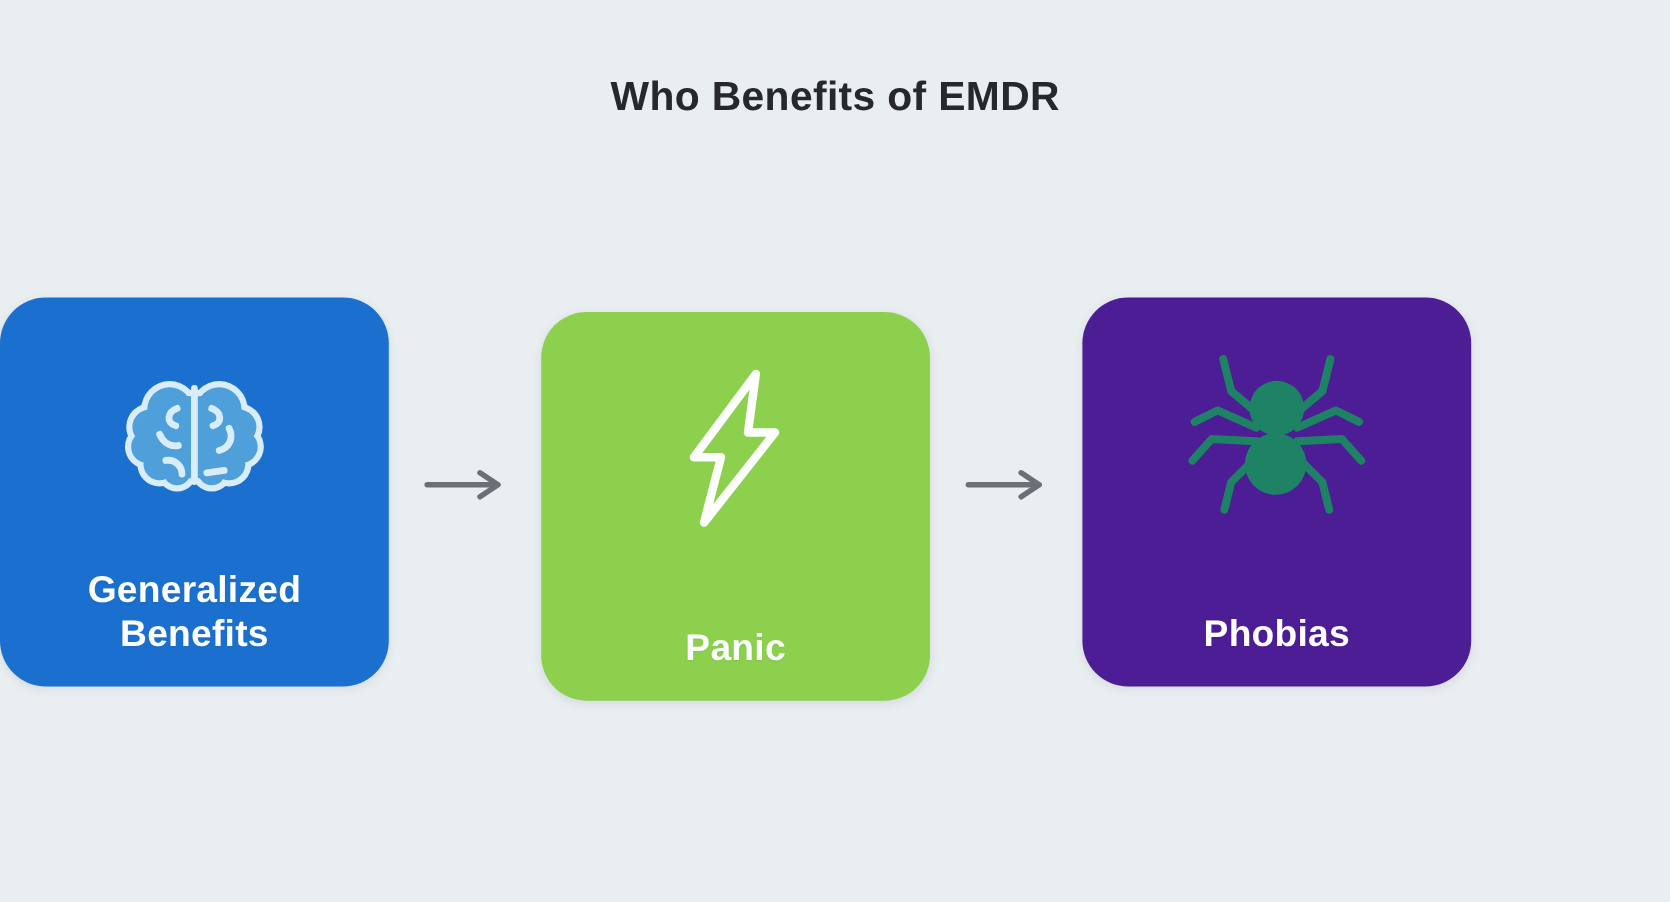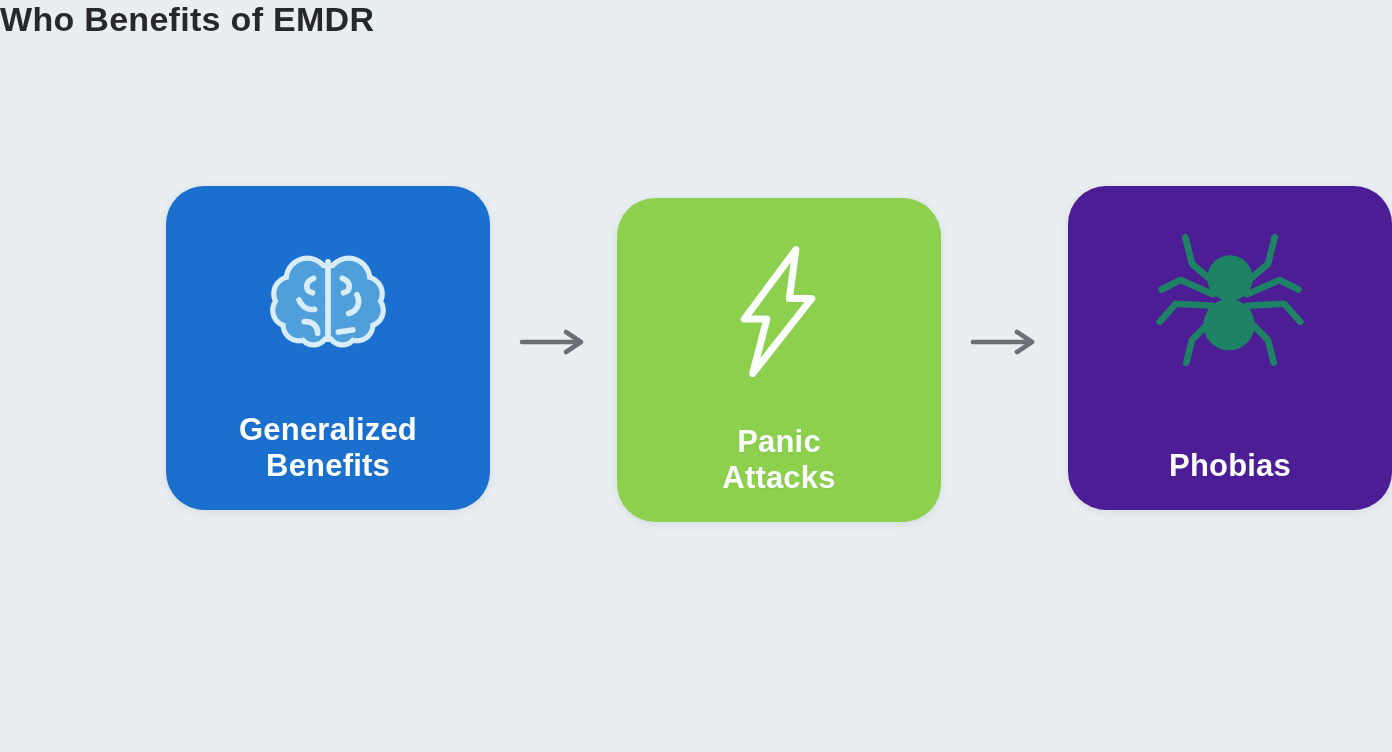--- a/index.html
+++ b/index.html
@@ -3,29 +3,31 @@
 <meta charset="utf-8">
 <style>
   * { margin: 0; padding: 0; box-sizing: border-box; }
   html, body {
     width: 1392px; height: 752px;
     background: #e9eef1;
     font-family: "Liberation Sans", "DejaVu Sans", sans-serif;
     overflow: hidden;
   }
   .page-title {
+    margin-top: 62px;
+    text-align: center;
     font-size: 34px;
     font-weight: bold;
     letter-spacing: 0.3px;
     color: #26282c;
   }
   .diagram-row {
     margin-top: 134px;
     display: flex;
-    justify-content: flex-end;
+    justify-content: flex-start;
     align-items: center;
   }
   .card {
     width: 324px;
     height: 324px;
     border-radius: 38px;
     position: relative;
     box-shadow: 0 2px 8px rgba(40,60,80,0.10);
     flex: 0 0 auto;
   }
@@ -135,21 +137,20 @@
   </div>
 
   <div class="card" style="background-color: rgb(141, 208, 78); margin-top: 25px;">
     <div class="card-icon">
       <svg width="122" height="141" viewBox="0 0 130 150" aria-hidden="true">
         <path d="M83 8 L28 82 L52 82 L37 140 L100 60 L76 60 Z" fill="none" stroke="#fdfefe" stroke-width="7.5" stroke-linejoin="round" stroke-linecap="round"></path>
       </svg>
     </div>
     <div class="card-label">
       <span class="line">Panic</span>
-      <span class="line">Attacks</span>
     </div>
   </div>
 
   <div class="flow-arrow">
     <svg width="72" height="28" viewBox="0 0 72 28" aria-hidden="true">
       <g fill="none" stroke="#6b7076" stroke-width="4.6" stroke-linecap="round" stroke-linejoin="round">
         <path d="M4 14 H 62"></path>
         <path d="M48 4 L 63 14 L 48 24"></path>
       </g>
     </svg>

